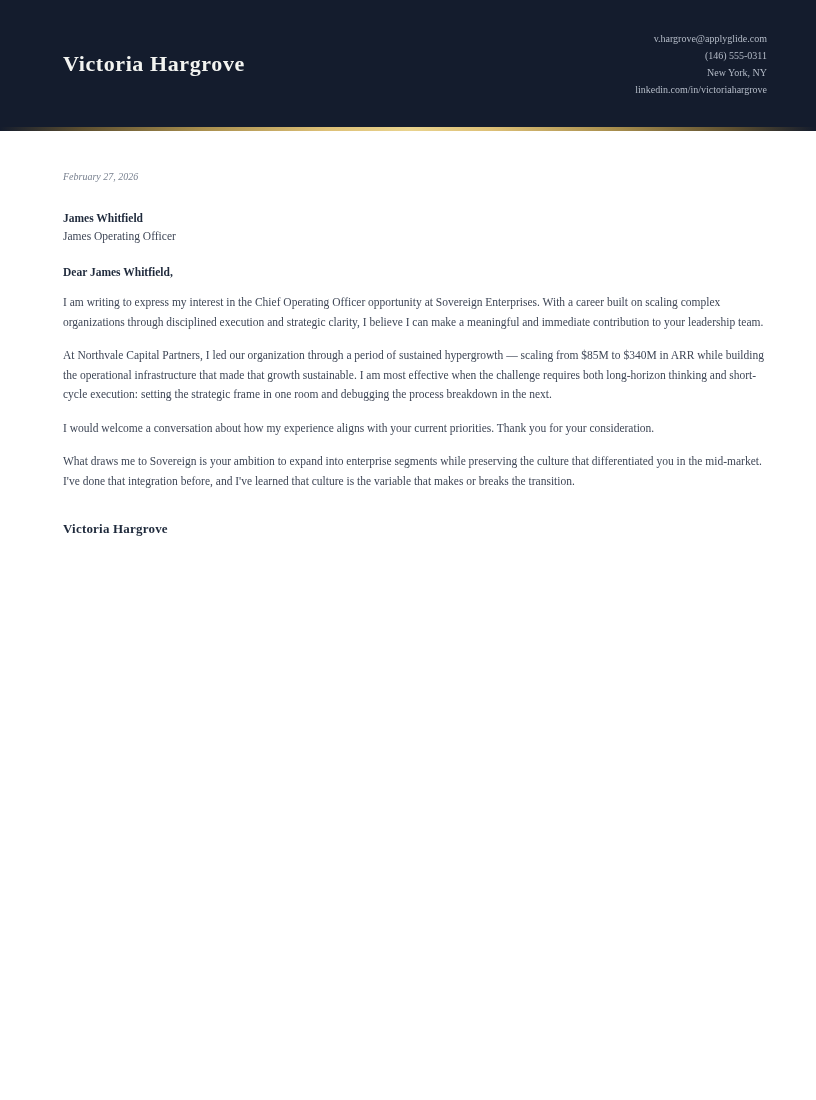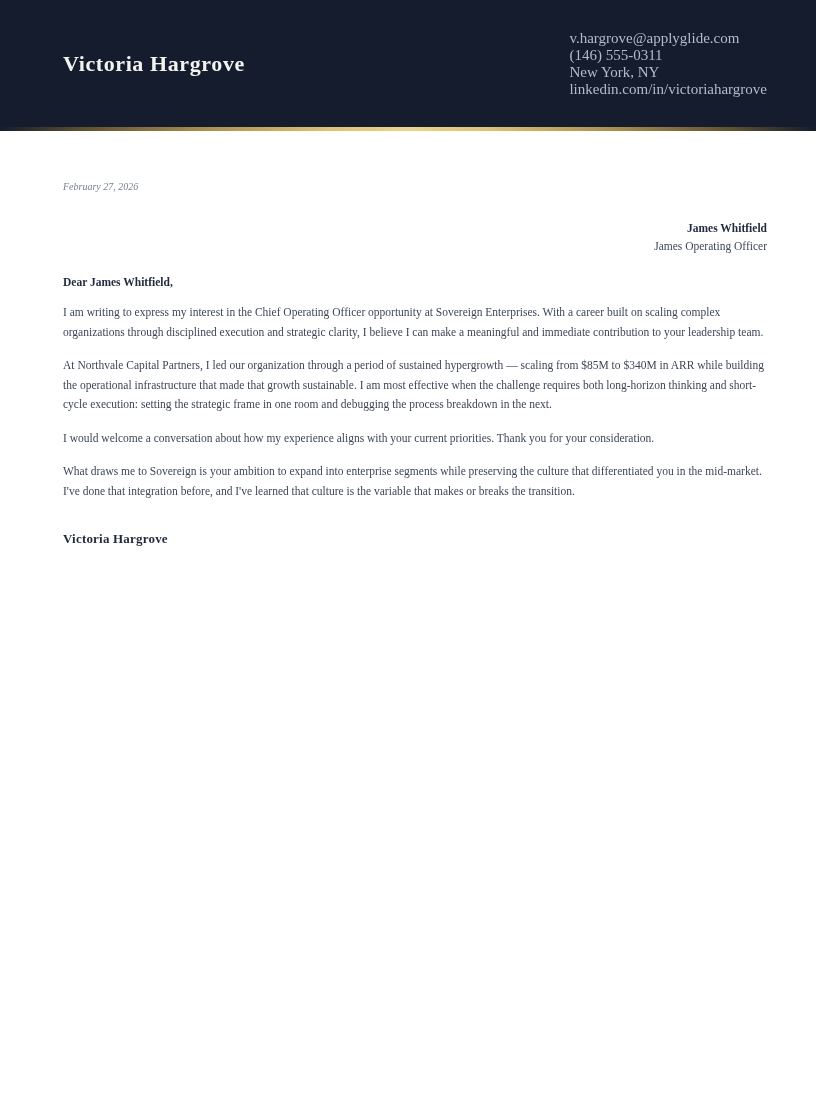--- a/index.html
+++ b/index.html
@@ -26,23 +26,23 @@
     padding: 0 49px 0 63px;
   }
   .header-name {
     color: #f3f4f1;
     font-size: 22px;
     font-weight: bold;
     letter-spacing: 0.6px;
     white-space: nowrap;
   }
   .header-contact {
-    text-align: left;
+    text-align: right;
     color: #b5bcc8;
-    font-size: 15px;
+    font-size: 10px;
     line-height: 17px;
   }
   .header-contact div {
     white-space: nowrap;
   }
   .gold-bar {
     height: 4px;
     background: linear-gradient(90deg,
       #141c2d 0%,
       #5d4f30 10%,
@@ -50,35 +50,34 @@
       #ddc077 40%,
       #e9d38e 50%,
       #ddc077 60%,
       #a98f4e 75%,
       #5d4f30 90%,
       #141c2d 100%);
   }
   
   .content {
     box-sizing: border-box;
-    padding: 50px 49px 0 63px;
+    padding: 40px 49px 0 63px;
     color: #3e4656;
     font-size: 11.5px;
   }
   .date-line {
     font-style: italic;
     color: #78808f;
     font-size: 10px;
     line-height: 12px;
     margin: 0 0 26px 0;
   }
   .recipient-block {
     line-height: 18px;
     margin: 0 0 18px 0;
-    text-align: right;
   }
   .recipient-name {
     font-weight: bold;
     color: #1f2a3c;
   }
   .salutation {
     font-weight: bold;
     color: #1f2a3c;
     line-height: 18px;
     margin: 0 0 12px 0;

